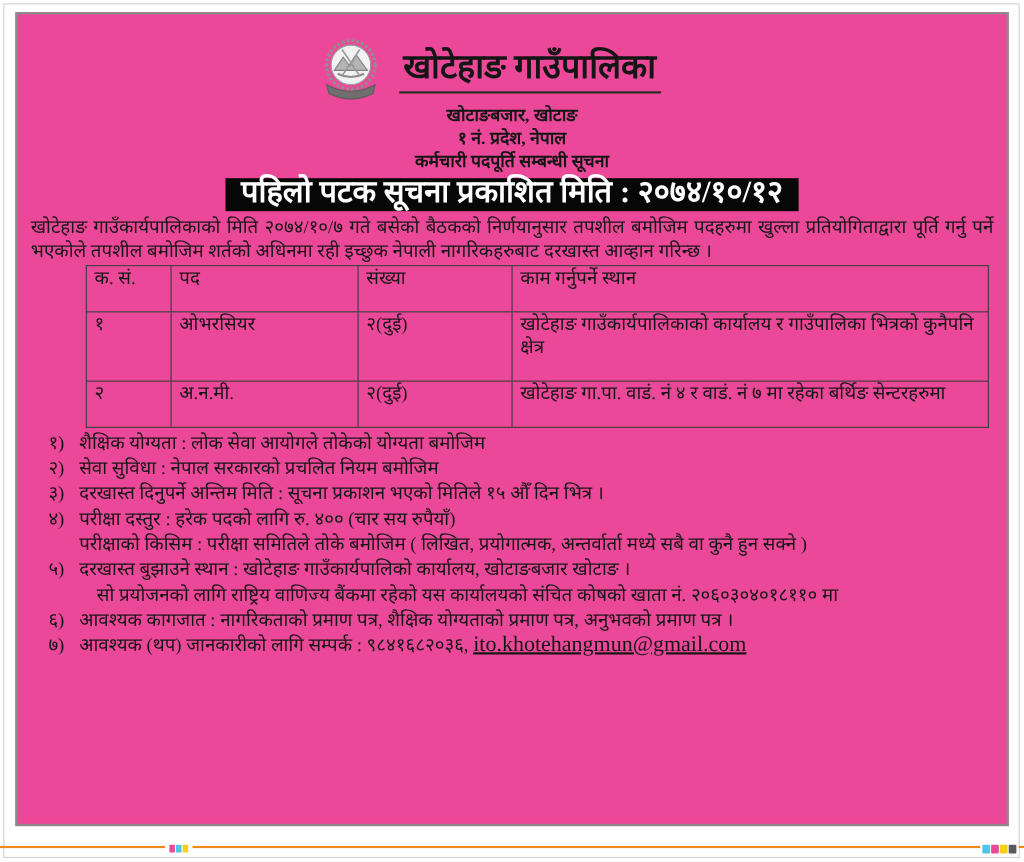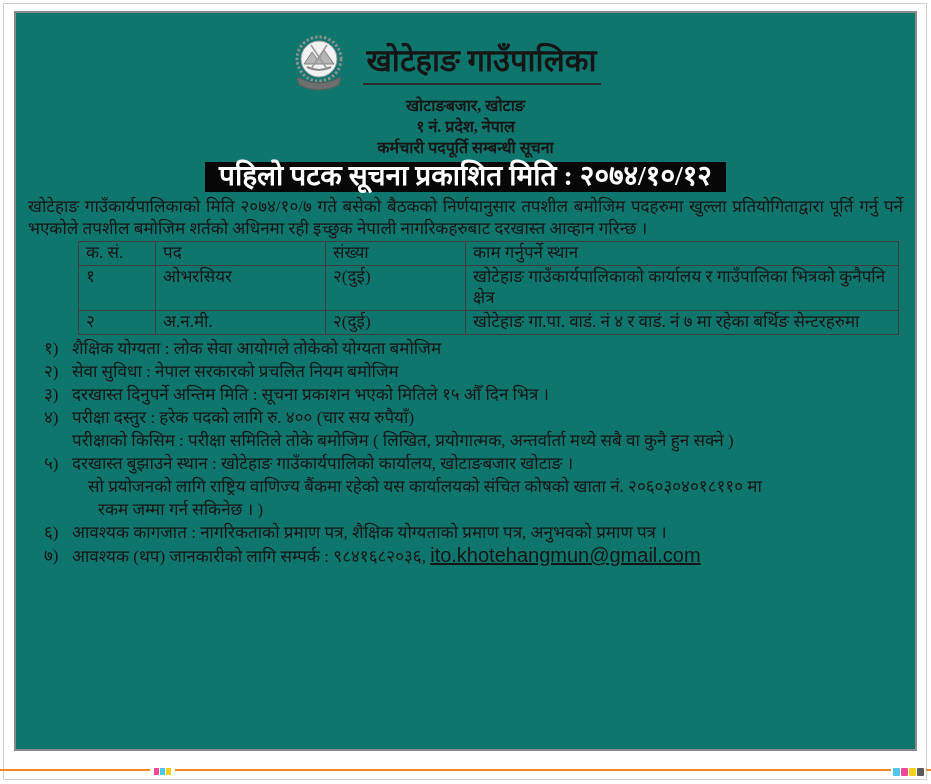--- a/index.html
+++ b/index.html
@@ -4,21 +4,21 @@
 <style>
   html,body{margin:0;padding:0;}
   body{
     width:931px;height:784px;position:relative;background:#ffffff;
     font-family:"Liberation Serif","DejaVu Serif",serif;color:#151515;
     overflow:hidden;
   }
   .outer-frame{position:absolute;left:3px;top:3px;right:4px;bottom:4px;border:1px solid #cfcfcf;}
   .doc-frame{
     position:absolute;left:14px;top:11px;width:903px;height:740px;
-    border:2px solid #8a8a8a;background:#0f766e;box-sizing:border-box;
+    border:2px solid #8a8a8a;background:#ec4899;box-sizing:border-box;
     padding:20px 6px 8px 6px;
   }
   
   .doc-header{text-align:center;}
   .title-row{display:flex;align-items:center;justify-content:center;gap:16px;margin-left:-40px;}
   .emblem{width:56px;height:62px;flex:none;}
   .muni-name{
     font-size:31px;font-weight:bold;line-height:36px;
     border-bottom:2px solid #2a2a2a;padding:0 4px 4px;
   }
@@ -28,32 +28,32 @@
   .pub-bar{
     display:inline-block;background:#070707;color:#ffffff;
     font-size:28px;font-weight:bold;line-height:26px;
     padding:1px 14px 3px;margin-top:3px;
   }
   
   .intro{font-size:17px;line-height:21.5px;text-align:justify;margin:4px 6px 1px;}
   
   table.vacancy{border-collapse:collapse;margin:2px 0 1px 56px;font-size:17px;line-height:21px;}
   table.vacancy th,table.vacancy td{
-    border:1px solid #3d3d3d;padding:0 7px 2px;text-align:left;
+    border:1px solid #3d3d3d;padding:0 7px 20px;text-align:left;
     vertical-align:top;font-weight:normal;
   }
   .c1{width:62px;} .c2{width:155px;} .c3{width:125px;} .c4{width:418px;}
   
   .conds{font-size:17px;line-height:23px;margin-top:2px;}
   .cond{display:flex;}
   .cond .num{flex:0 0 50px;padding-left:22px;box-sizing:border-box;}
   .cond .body{flex:1;padding-right:4px;}
   .pl8{padding-left:8px;} .pl16{padding-left:16px;} .pl26{padding-left:26px;}
   .email-link{
-    font-family:Liberation Sans, sans-serif;font-size:20px;color:#151515;
+    font-family:Liberation Serif, serif;font-size:20px;color:#151515;
     text-decoration:underline;
   }
   .signature{text-align:center;font-size:17px;line-height:22px;margin-top:0;}
   
   .footer-line{position:absolute;left:0;right:0;bottom:13px;height:2px;background:#ee8a1e;}
   .mid-marks{position:absolute;bottom:9px;left:150px;display:flex;gap:1px;background:#fff;padding:0 4px;align-items:center;}
   .mid-marks span{width:5px;height:7px;display:inline-block;}
   .right-marks{position:absolute;bottom:8px;right:5px;display:flex;gap:1px;background:#fff;padding:0 2px;align-items:center;}
   .right-marks span{width:7px;height:8px;display:inline-block;border-radius:1px;}
 </style>
@@ -132,21 +132,20 @@
       <div class="body">
         <div>परीक्षा दस्तुर : हरेक पदको लागि  रु. ४०० (चार सय रुपैयाँ)</div>
         <div>परीक्षाको किसिम : परीक्षा समितिले तोके बमोजिम ( लिखित, प्रयोगात्मक, अन्तर्वार्ता मध्ये सबै वा कुनै हुन सक्ने )</div>
       </div>
     </div>
     <div class="cond">
       <span class="num">५)</span>
       <div class="body">
         <div>दरखास्त बुझाउने स्थान : खोटेहाङ गाउँकार्यपालिको कार्यालय, खोटाङबजार खोटाङ ।</div>
         <div class="pl16">सो प्रयोजनको लागि राष्ट्रिय वाणिज्य बैंकमा रहेको यस कार्यालयको संचित कोषको खाता नं. २०६०३०४०१८११० मा</div>
-        <div class="pl26">रकम जम्मा गर्न सकिनेछ । )</div>
       </div>
     </div>
     <div class="cond">
       <span class="num">६)</span>
       <div class="body">
           <div>आवश्यक कागजात : नागरिकताको प्रमाण पत्र, शैक्षिक योग्यताको प्रमाण पत्र, अनुभवको प्रमाण पत्र ।</div>
         </div>
     </div>
     <div class="cond">
       <span class="num">७)</span>

